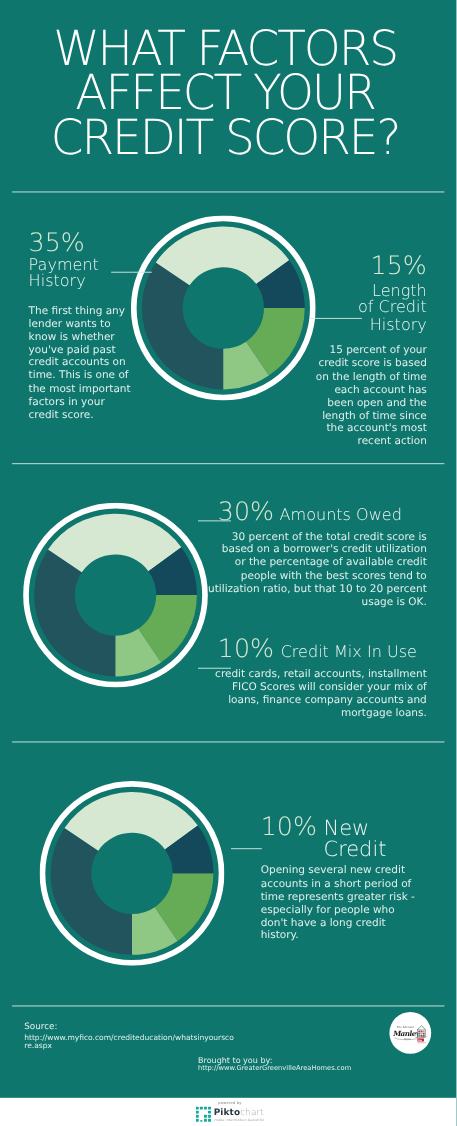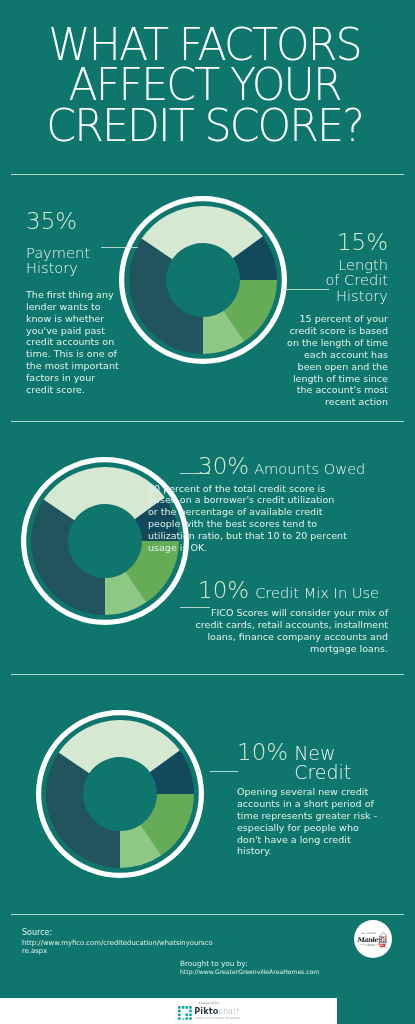--- a/index.html
+++ b/index.html
@@ -24,21 +24,21 @@
   .conn{position:absolute;height:1.4px;background:#cfe6e2;opacity:.85;}
 
   
   .pct{font-family:"DejaVu Sans",sans-serif;font-weight:300;color:#d7e8d3;}
   .hd{font-family:"DejaVu Sans",sans-serif;font-weight:300;color:#eef6f4;}
   .body{font-family:"DejaVu Sans",sans-serif;font-weight:400;color:#dff0ec;}
 
   .blk{position:absolute;}
 
   
-  .footer-strip{position:absolute;left:0;bottom:0;width:337px;height:26px;background:#ffffff;}
+  .footer-strip{position:absolute;left:0;bottom:0;width:415px;height:26px;background:#ffffff;}
 
   .pikto{position:absolute;left:178px;top:3px;width:60px;height:20px;}
   .pikto .pk-icon{position:absolute;left:0.3px;top:4.7px;width:13.8px;height:13.9px;}
   .pikto .pk-powered{position:absolute;left:20.5px;top:0.4px;font-size:3.2px;line-height:4px;
        color:#7b7b7b;letter-spacing:.25px;font-family:"DejaVu Sans",sans-serif;white-space:nowrap;}
   .pikto .pk-name{position:absolute;left:16.3px;top:4.6px;font-size:8.1px;line-height:10px;
        font-family:"DejaVu Sans",sans-serif;white-space:nowrap;letter-spacing:0.1px;}
   .pikto .pk-name b{color:#2b3943;font-weight:700;}
   .pikto .pk-name i{color:#9aa3a8;font-weight:300;font-style:normal;}
   .pikto .pk-tag{position:absolute;left:17px;top:15.2px;font-size:3.0px;line-height:4px;
@@ -71,21 +71,21 @@
         <path d="M84.00,158.00 A74,74 0 0 1 22.65,42.62 L53.33,63.31 A37,37 0 0 0 84.00,121.00 Z" fill="#22545e"></path>
         <path d="M22.65,42.62 A74,74 0 0 1 143.87,40.50 L113.93,62.25 A37,37 0 0 0 53.33,63.31 Z" fill="#d6e7d2"></path>
         <path d="M143.87,40.50 A74,74 0 0 1 158.00,84.00 L121.00,84.00 A37,37 0 0 0 113.93,62.25 Z" fill="#13495a"></path>
         <path d="M158.00,84.00 A74,74 0 0 1 125.38,145.35 L104.69,114.67 A37,37 0 0 0 121.00,84.00 Z" fill="#66ac56"></path>
         <path d="M125.38,145.35 A74,74 0 0 1 84.00,158.00 L84.00,121.00 A37,37 0 0 0 104.69,114.67 Z" fill="#8fc884"></path>
       </svg>
     </div>
 
   <div class="blk" style="left:26px;top:209px;width:108px;text-align:left">
     <div class="pct" style="font-size:23px;line-height:25px">35%</div>
-    <div class="hd" style="font-size:14.6px;line-height:14.9px;margin-top:12px">
+    <div class="hd" style="font-size:14.6px;line-height:14.9px;margin-top:0">
       <div>Payment</div>
       <div>History</div>
     </div>
     <div class="body" style="font-size:9.55px;line-height:11.9px;margin-top:13px;white-space:nowrap">
         <div>The first thing any</div>
         <div>lender wants to</div>
         <div>know is whether</div>
         <div>you've paid past</div>
         <div>credit accounts on</div>
         <div>time. This is one of</div>
@@ -125,38 +125,38 @@
         <path d="M158.00,84.00 A74,74 0 0 1 125.38,145.35 L104.69,114.67 A37,37 0 0 0 121.00,84.00 Z" fill="#66ac56"></path>
         <path d="M125.38,145.35 A74,74 0 0 1 84.00,158.00 L84.00,121.00 A37,37 0 0 0 104.69,114.67 Z" fill="#8fc884"></path>
       </svg>
     </div>
 
   <div class="blk" style="left:148px;top:454px;width:240px;text-align:left">
     <div style="display:flex;align-items:baseline;gap:5px;padding-left:50px">
       <span class="pct" style="font-size:23px;line-height:25px">30%</span>
       <span class="hd" style="font-size:14.6px;line-height:19px">Amounts Owed</span>
     </div>
-    <div class="body" style="font-size:9.55px;line-height:11.88px;margin-top:3.5px;white-space:nowrap">
+    <div class="body" style="font-size:9.55px;line-height:11.88px;margin-top:3.5px;text-align:right;white-space:nowrap">
         <div>30 percent of the total credit score is</div>
         <div>based on a borrower's credit utilization</div>
         <div>or the percentage of available credit</div>
         <div>people with the best scores tend to</div>
         <div>utilization ratio, but that 10 to 20 percent</div>
         <div>usage is OK.</div>
       </div>
   </div>
 
   <div class="blk" style="left:148px;top:578px;width:240px;text-align:left">
     <div style="display:flex;align-items:baseline;gap:6px;padding-left:50px">
       <span class="pct" style="font-size:23px;line-height:25px">10%</span>
       <span class="hd" style="font-size:14.6px;line-height:19px">Credit Mix In Use</span>
     </div>
     <div class="body" style="font-size:9.55px;line-height:11.88px;margin-top:4px;text-align:right;white-space:nowrap">
+        <div>credit cards, retail accounts, installment</div>
         <div>FICO Scores will consider your mix of</div>
-        <div>credit cards, retail accounts, installment</div>
         <div>loans, finance company accounts and</div>
         <div>mortgage loans.</div>
       </div>
   </div>
   <div class="conn" style="left:180px;top:473px;width:30px"></div>
   <div class="conn" style="left:180px;top:607px;width:30px"></div>
 
   <div class="donut" style="left:36px;top:710px;width:168px;height:168px">
       <svg width="168" height="168" viewBox="0 0 168 168" xmlns="http://www.w3.org/2000/svg">
         <circle cx="84" cy="84" r="81.4" fill="none" stroke="#ffffff" stroke-width="5.2"></circle>

